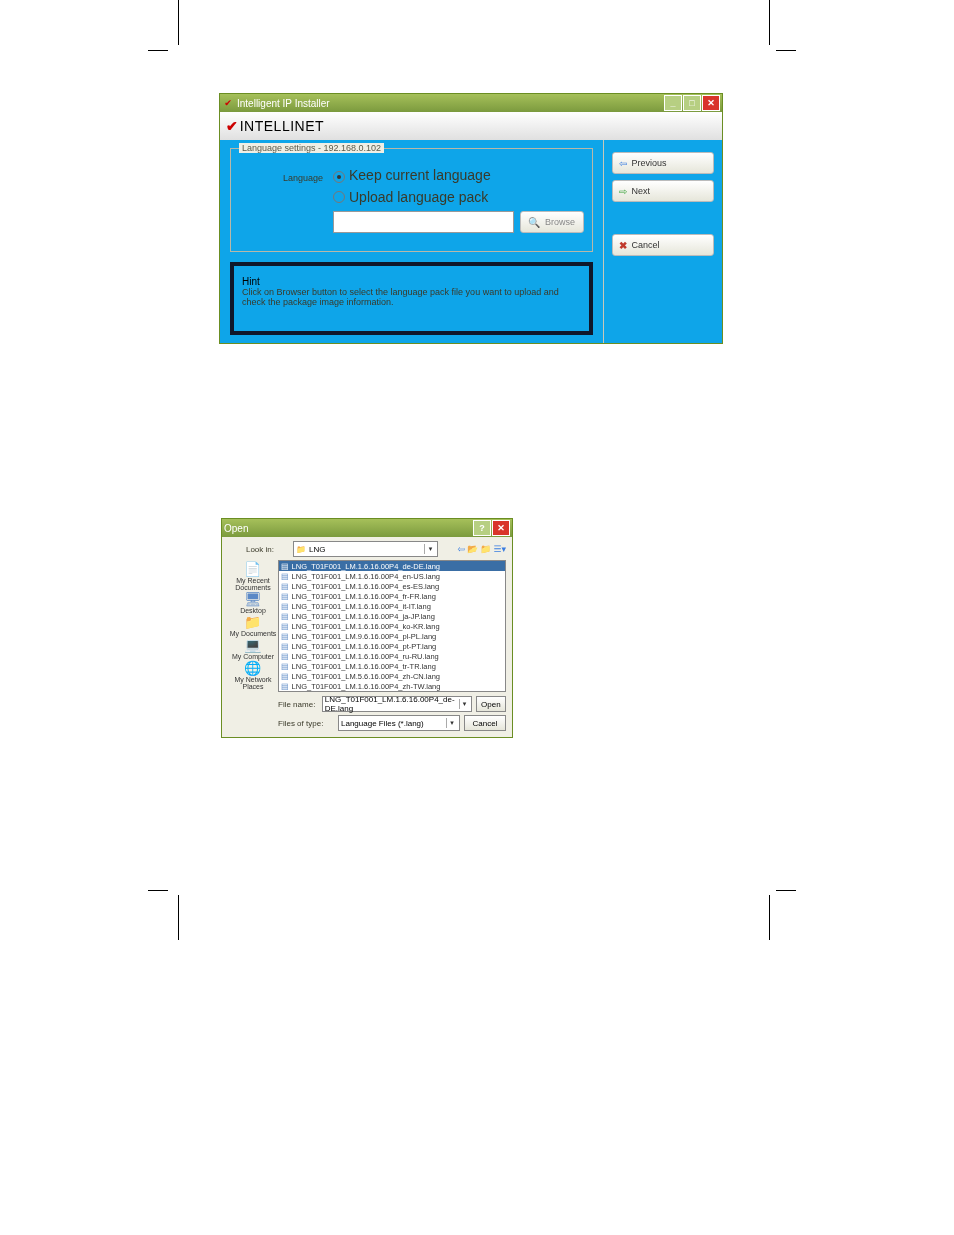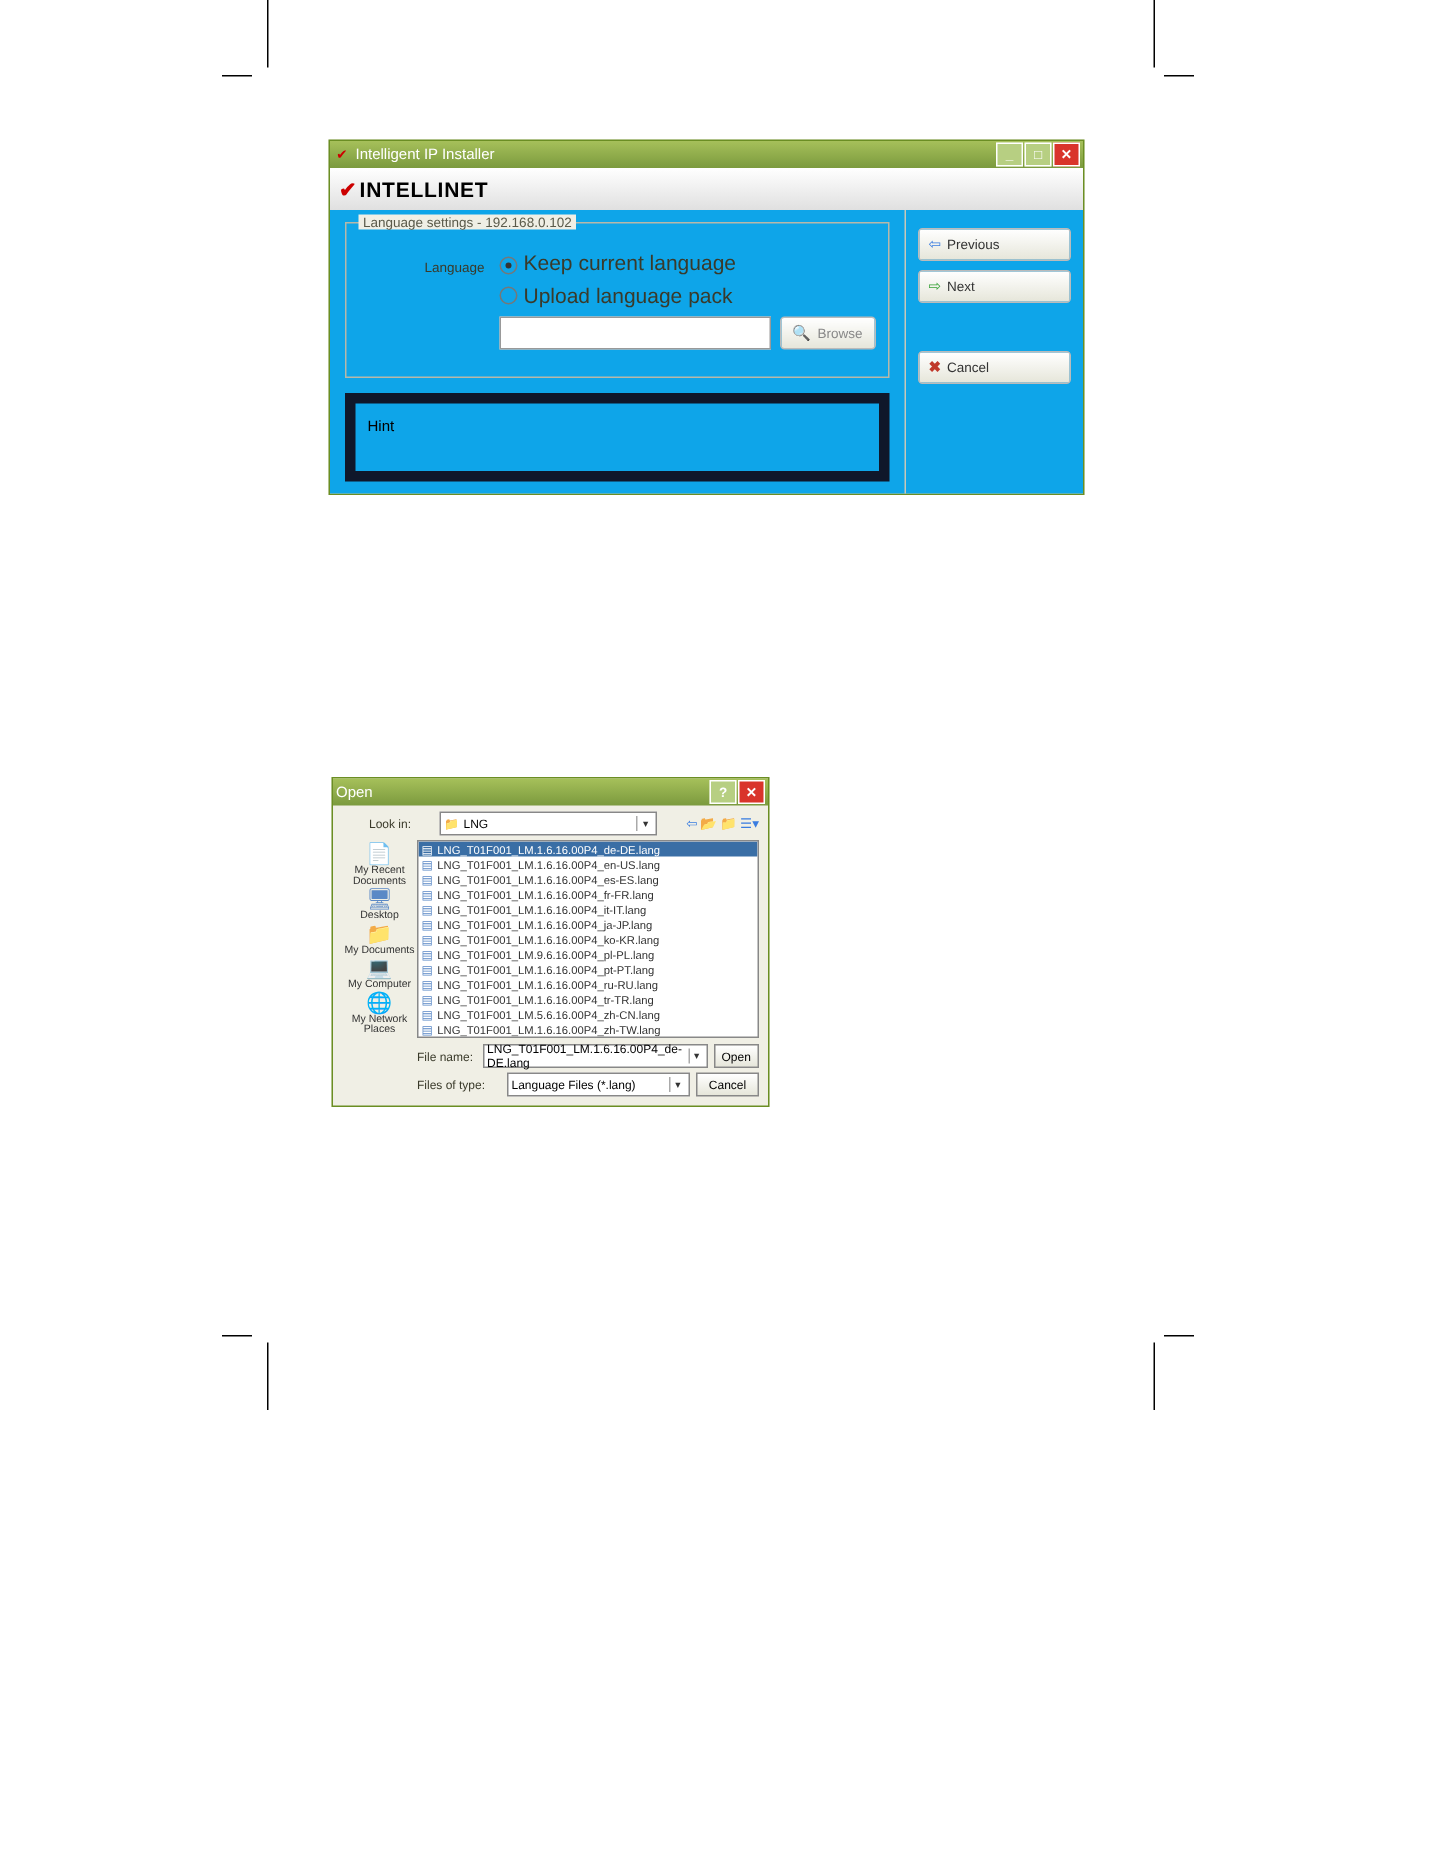--- a/index.html
+++ b/index.html
@@ -20,42 +20,42 @@
 .titlebar .icon{width:12px;height:12px;margin-right:3px;display:inline-flex;align-items:center;justify-content:center;color:#c00;font-size:9px}
 .titlebar .title{color:#fff;font-size:10px}
 .titlebar .spacer{flex:1}
 .winbtn{width:16px;height:14px;margin-left:1px;border:1px solid #fff;display:inline-flex;align-items:center;justify-content:center;font-size:9px;font-weight:bold}
 .winbtn.min{background:#b7cf82;color:#fff}
 .winbtn.max{background:#b7cf82;color:#fff}
 .winbtn.close{background:#d9342b;color:#fff}
 .brandbar{height:28px;background:linear-gradient(to bottom,#fff,#e0e0e0);display:flex;align-items:center;padding-left:6px}
 .brandlogo{display:flex;align-items:baseline}
 .brandmark{color:#c00;font-weight:bold;font-size:14px;margin-right:2px}
-.brandtext{color:#000;font-weight:bold;font-size:14px;letter-spacing:0.5px}
+.brandtext{color:#000;font-weight:normal;font-size:14px;letter-spacing:0.5px}
 .mainarea{display:flex;background:#0ea5e9}
 .leftpanel{flex:1;padding:8px 10px}
 .rightpanel{width:102px;border-left:1px solid #c8c8b8;padding:12px 8px;display:flex;flex-direction:column;gap:6px}
 .groupbox{border:1px solid #b8b8a8;padding:10px 8px 18px 8px;margin-bottom:10px;position:relative}
 .groupbox .legend{position:absolute;top:-6px;left:8px;background:#f0efe5;padding:0 3px;font-size:9px;color:#5a5a4a}
 .lang-row{display:flex;align-items:flex-end;margin:8px 0 6px 44px}
 .lang-label{width:50px;font-size:9px;color:#3a3a2a}
 .radio{width:10px;height:10px;border:1px solid #777;border-radius:50%;margin-right:4px;display:inline-flex;align-items:center;justify-content:center}
 .radio.sel::after{content:"";width:4px;height:4px;border-radius:50%;background:#333}
 .radio-label{font-size:14px;color:#3a3a2a}
 .lang-row2{display:flex;align-items:center;margin:6px 0 0 94px}
 .browse-row{display:flex;align-items:center;margin:6px 0 0 94px;gap:6px}
 .textinput{flex:1;height:20px;border:1px solid #999;background:#fff}
 .btn{height:20px;border:1px solid #bbb;border-radius:3px;background:linear-gradient(to bottom,#fff,#e6e6da);display:flex;align-items:center;justify-content:center;gap:4px;font-size:9px;color:#888;padding:0 8px}
 .btn.enabled{color:#333}
 .btn.nav{height:20px;width:86px;justify-content:flex-start;padding-left:6px}
 .btn .glyph{font-size:10px}
 .glyph.prev{color:#3a7de0}
 .glyph.next{color:#3aa33a}
 .glyph.cancel{color:#c0392b;font-weight:bold}
-.hintbox{border:7px solid #0f172a;padding:10px 8px 24px 8px;position:relative}
+.hintbox{border:4px solid #0f172a;padding:10px 8px 24px 8px;position:relative}
 .hinttext{font-size:9px;color:#3a3a2a}
 
 
 .opendlg{position:absolute;left:221px;top:518px;width:290px;border:1px solid #6b8e23;background:#f0efe5}
 .opendlg .titlebar{background:linear-gradient(to bottom,#a6c05a,#7b9a3e)}
 .dlgbody{padding:4px 6px 6px 6px}
 .lookin-row{display:flex;align-items:center;gap:19px;margin-bottom:3px}
 .lookin-label{width:46px;text-align:right;font-size:8px;color:#3a3a2a}
 .combo{flex:1;height:14px;border:1px solid #888;background:#fff;display:flex;align-items:center;padding:0 2px;font-size:8px;gap:3px}
 .combo .foldericon{color:#e6a43b}
@@ -123,20 +123,21 @@
           <div class="browse-row">
             <div class="textinput"></div>
             <div class="btn">
               <span class="glyph">🔍</span>
               <span>Browse</span>
             </div>
           </div>
         </div>
         <div class="hintbox">
           <span class="legend">Hint</span>
+          <div class="hinttext">Click on Browser button to select the language pack file you want to upload and check the package image information.</div>
         </div>
       </div>
       <div class="rightpanel">
         <div class="btn nav enabled">
           <span class="glyph prev">⇦</span>
           <span>Previous</span>
         </div>
         <div class="btn nav enabled">
           <span class="glyph next">⇨</span>
           <span>Next</span>

